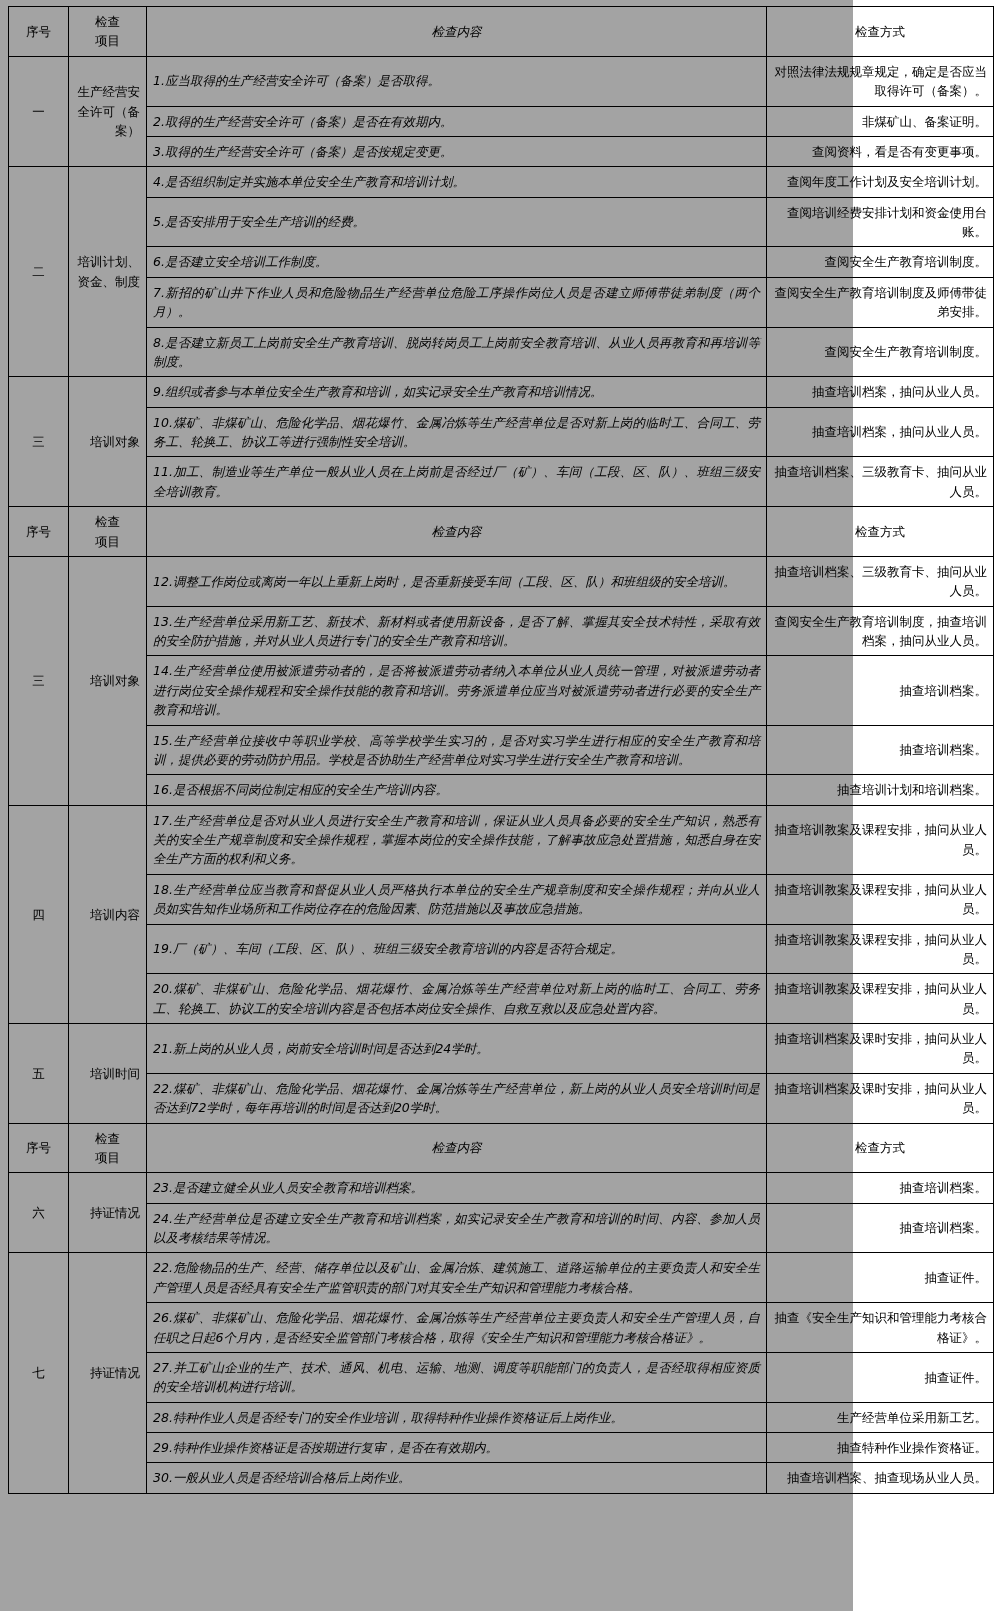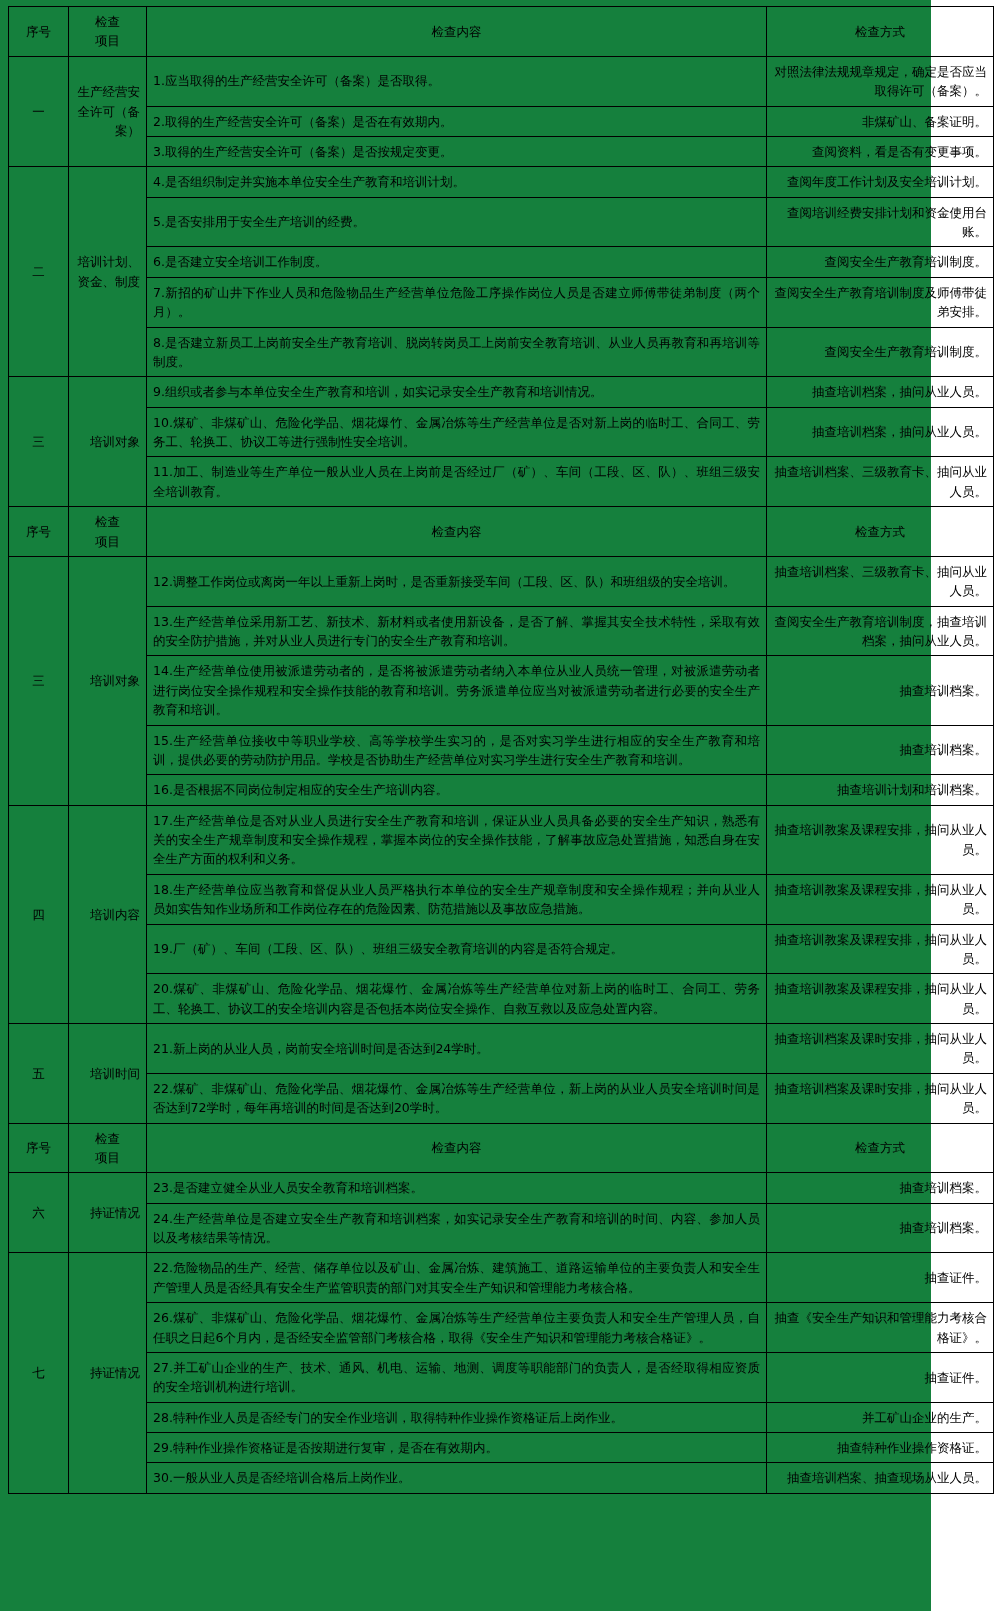--- a/index.html
+++ b/index.html
@@ -5,25 +5,25 @@
   html, body {
     margin: 0;
     padding: 0;
     background: #ffffff;
   }
   body {
     font-family: "DejaVu Sans", "Liberation Sans", sans-serif;
     color: #000000;
   }
   .page {
-    width: 931px;
+    width: 853px;
     min-height: 1611px;
     box-sizing: border-box;
     padding: 6px 8px 8px 8px;
-    background: #15803d;
+    background: #a3a3a3;
   }
   table.checklist {
     width: 985px;
     border-collapse: collapse;
     table-layout: fixed;
   }
   table.checklist td, table.checklist th {
     border: 1px solid #000000;
     vertical-align: middle;
     padding: 5px 6px;
@@ -45,20 +45,21 @@
   .cell-seq {
     text-align: center;
   }
   .cell-item {
     text-align: right;
     line-height: 1.7;
   }
   .cell-content {
     text-align: justify;
     text-justify: inter-ideograph;
+    font-style: italic;
   }
   .cell-method {
     text-align: right;
   }
 </style>
 </head>
 <body>
 
 <div class="page">
   <table class="checklist">
@@ -215,21 +216,21 @@
         <tr>
           <td class="cell-content">26.煤矿、非煤矿山、危险化学品、烟花爆竹、金属冶炼等生产经营单位主要负责人和安全生产管理人员，自任职之日起6个月内，是否经安全监管部门考核合格，取得《安全生产知识和管理能力考核合格证》。</td>
           <td class="cell-method">抽查《安全生产知识和管理能力考核合格证》。</td>
         </tr>
         <tr>
           <td class="cell-content">27.并工矿山企业的生产、技术、通风、机电、运输、地测、调度等职能部门的负责人，是否经取得相应资质的安全培训机构进行培训。</td>
           <td class="cell-method">抽查证件。</td>
         </tr>
         <tr>
           <td class="cell-content">28.特种作业人员是否经专门的安全作业培训，取得特种作业操作资格证后上岗作业。</td>
-          <td class="cell-method">并工矿山企业的生产。</td>
+          <td class="cell-method">生产经营单位采用新工艺。</td>
         </tr>
         <tr>
           <td class="cell-content">29.特种作业操作资格证是否按期进行复审，是否在有效期内。</td>
           <td class="cell-method">抽查特种作业操作资格证。</td>
         </tr>
         <tr>
           <td class="cell-content">30.一般从业人员是否经培训合格后上岗作业。</td>
           <td class="cell-method">抽查培训档案、抽查现场从业人员。</td>
         </tr>
       </tbody>

